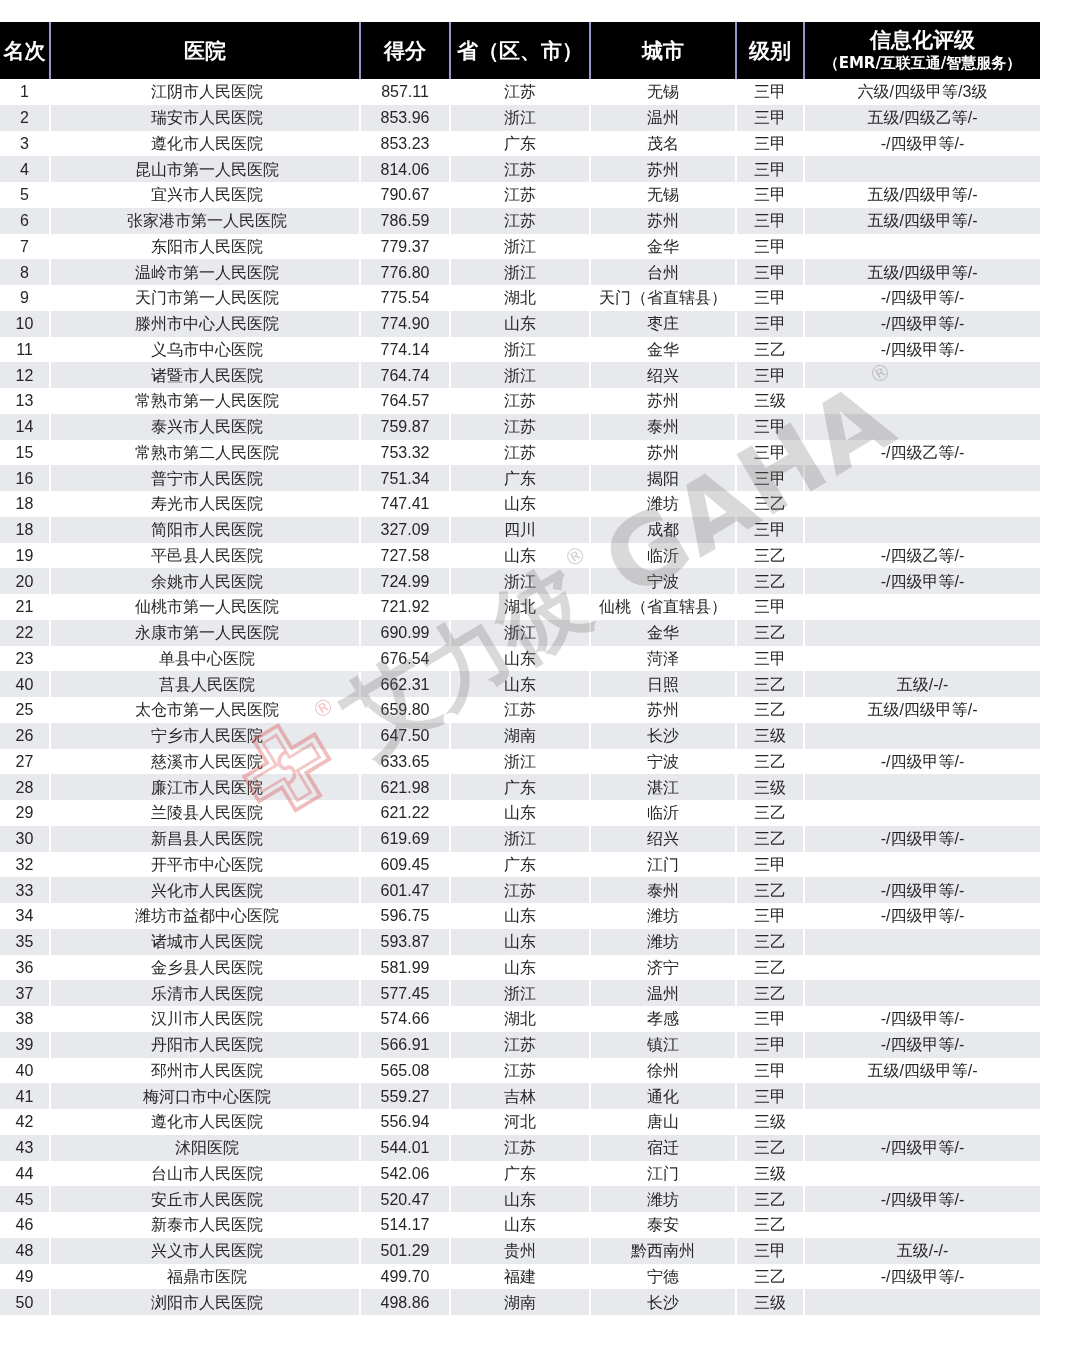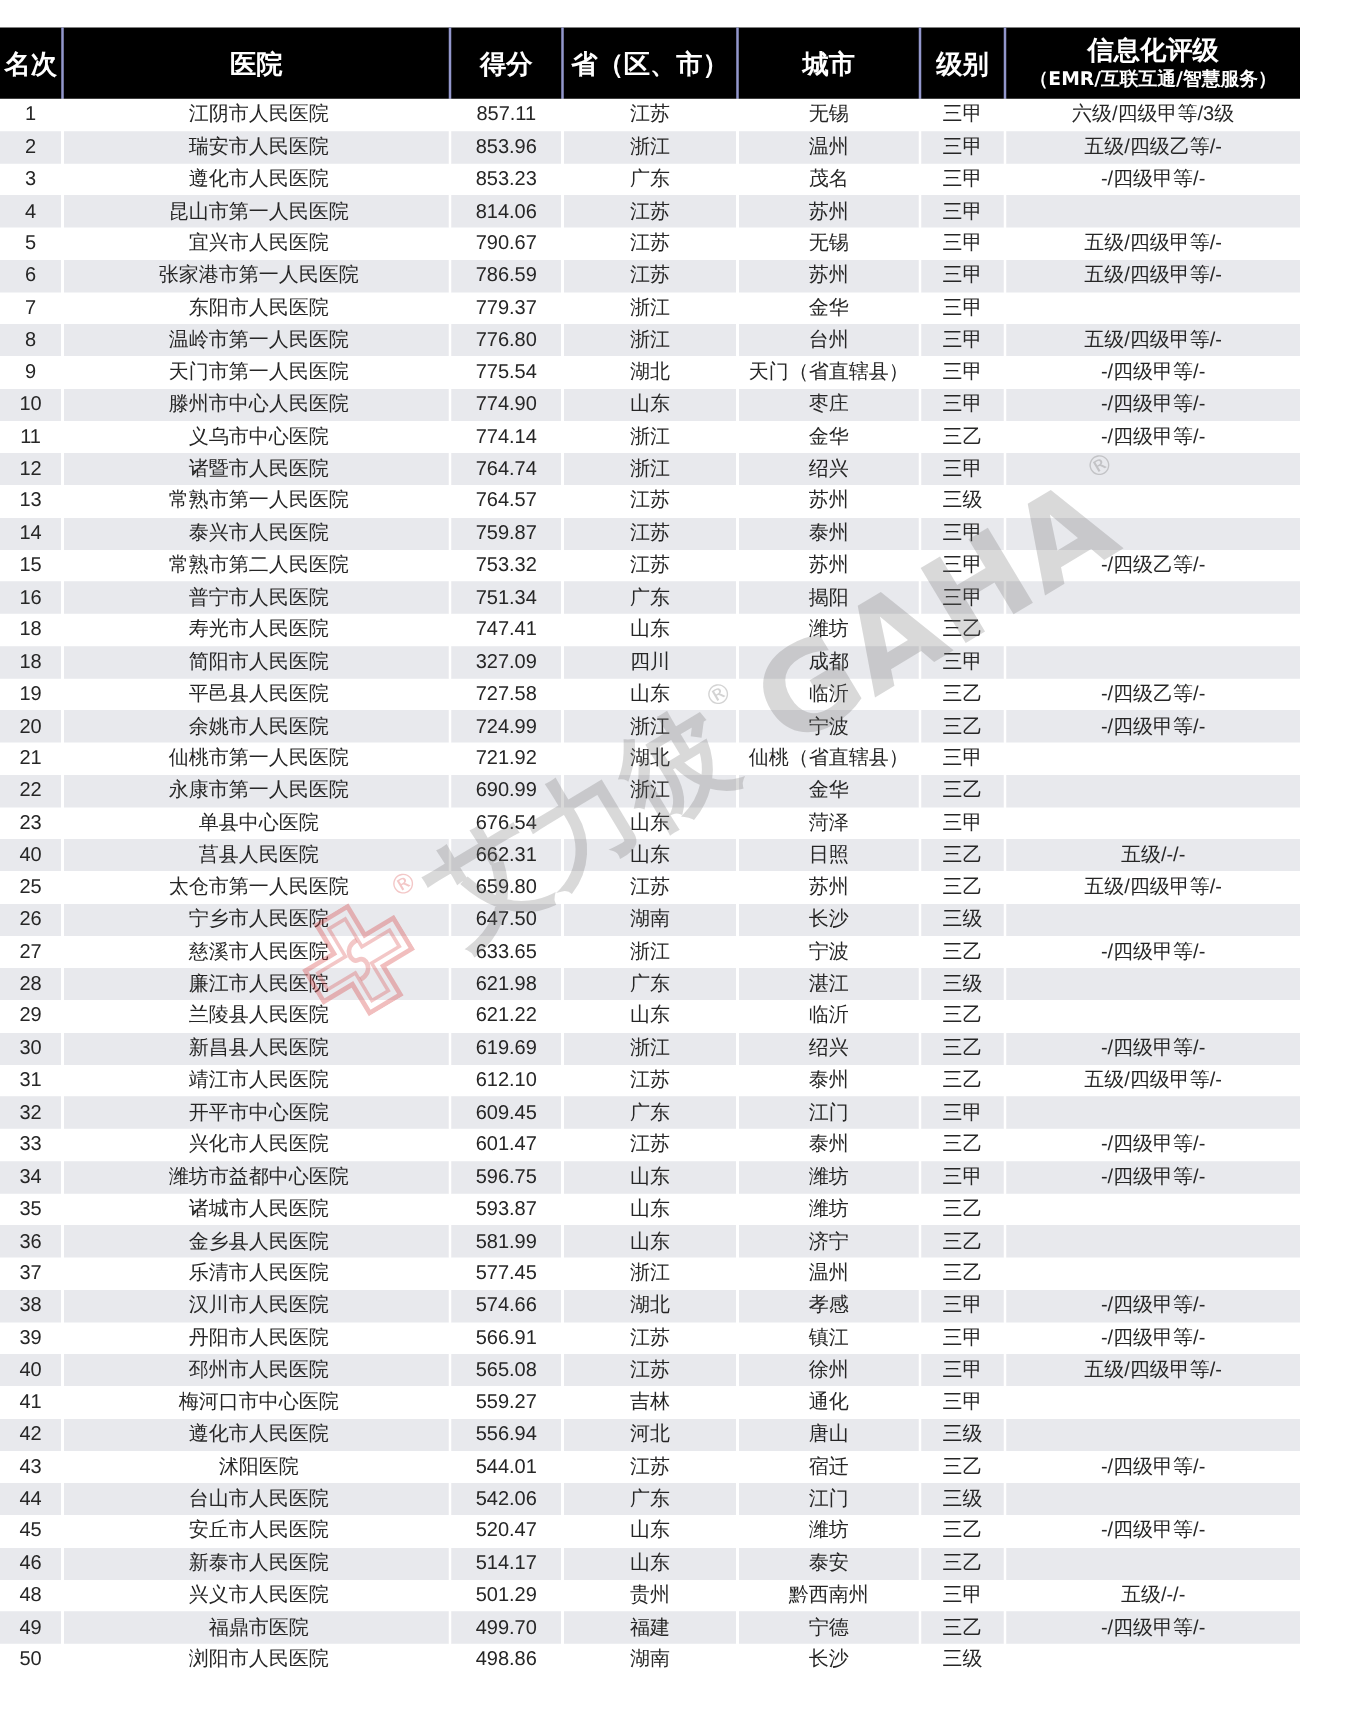--- a/index.html
+++ b/index.html
@@ -342,29 +342,20 @@
 <tr>
         <td>30</td>
         <td class="hosp">新昌县人民医院</td>
         <td class="score">619.69</td>
         <td>浙江</td>
         <td>绍兴</td>
         <td>三乙</td>
         <td>-/四级甲等/-</td>
       </tr>
 <tr>
-        <td>31</td>
-        <td class="hosp">靖江市人民医院</td>
-        <td class="score">612.10</td>
-        <td>江苏</td>
-        <td>泰州</td>
-        <td>三乙</td>
-        <td>五级/四级甲等/-</td>
-      </tr>
-<tr>
         <td>32</td>
         <td class="hosp">开平市中心医院</td>
         <td class="score">609.45</td>
         <td>广东</td>
         <td>江门</td>
         <td>三甲</td>
         <td></td>
       </tr>
 <tr>
         <td>33</td>

